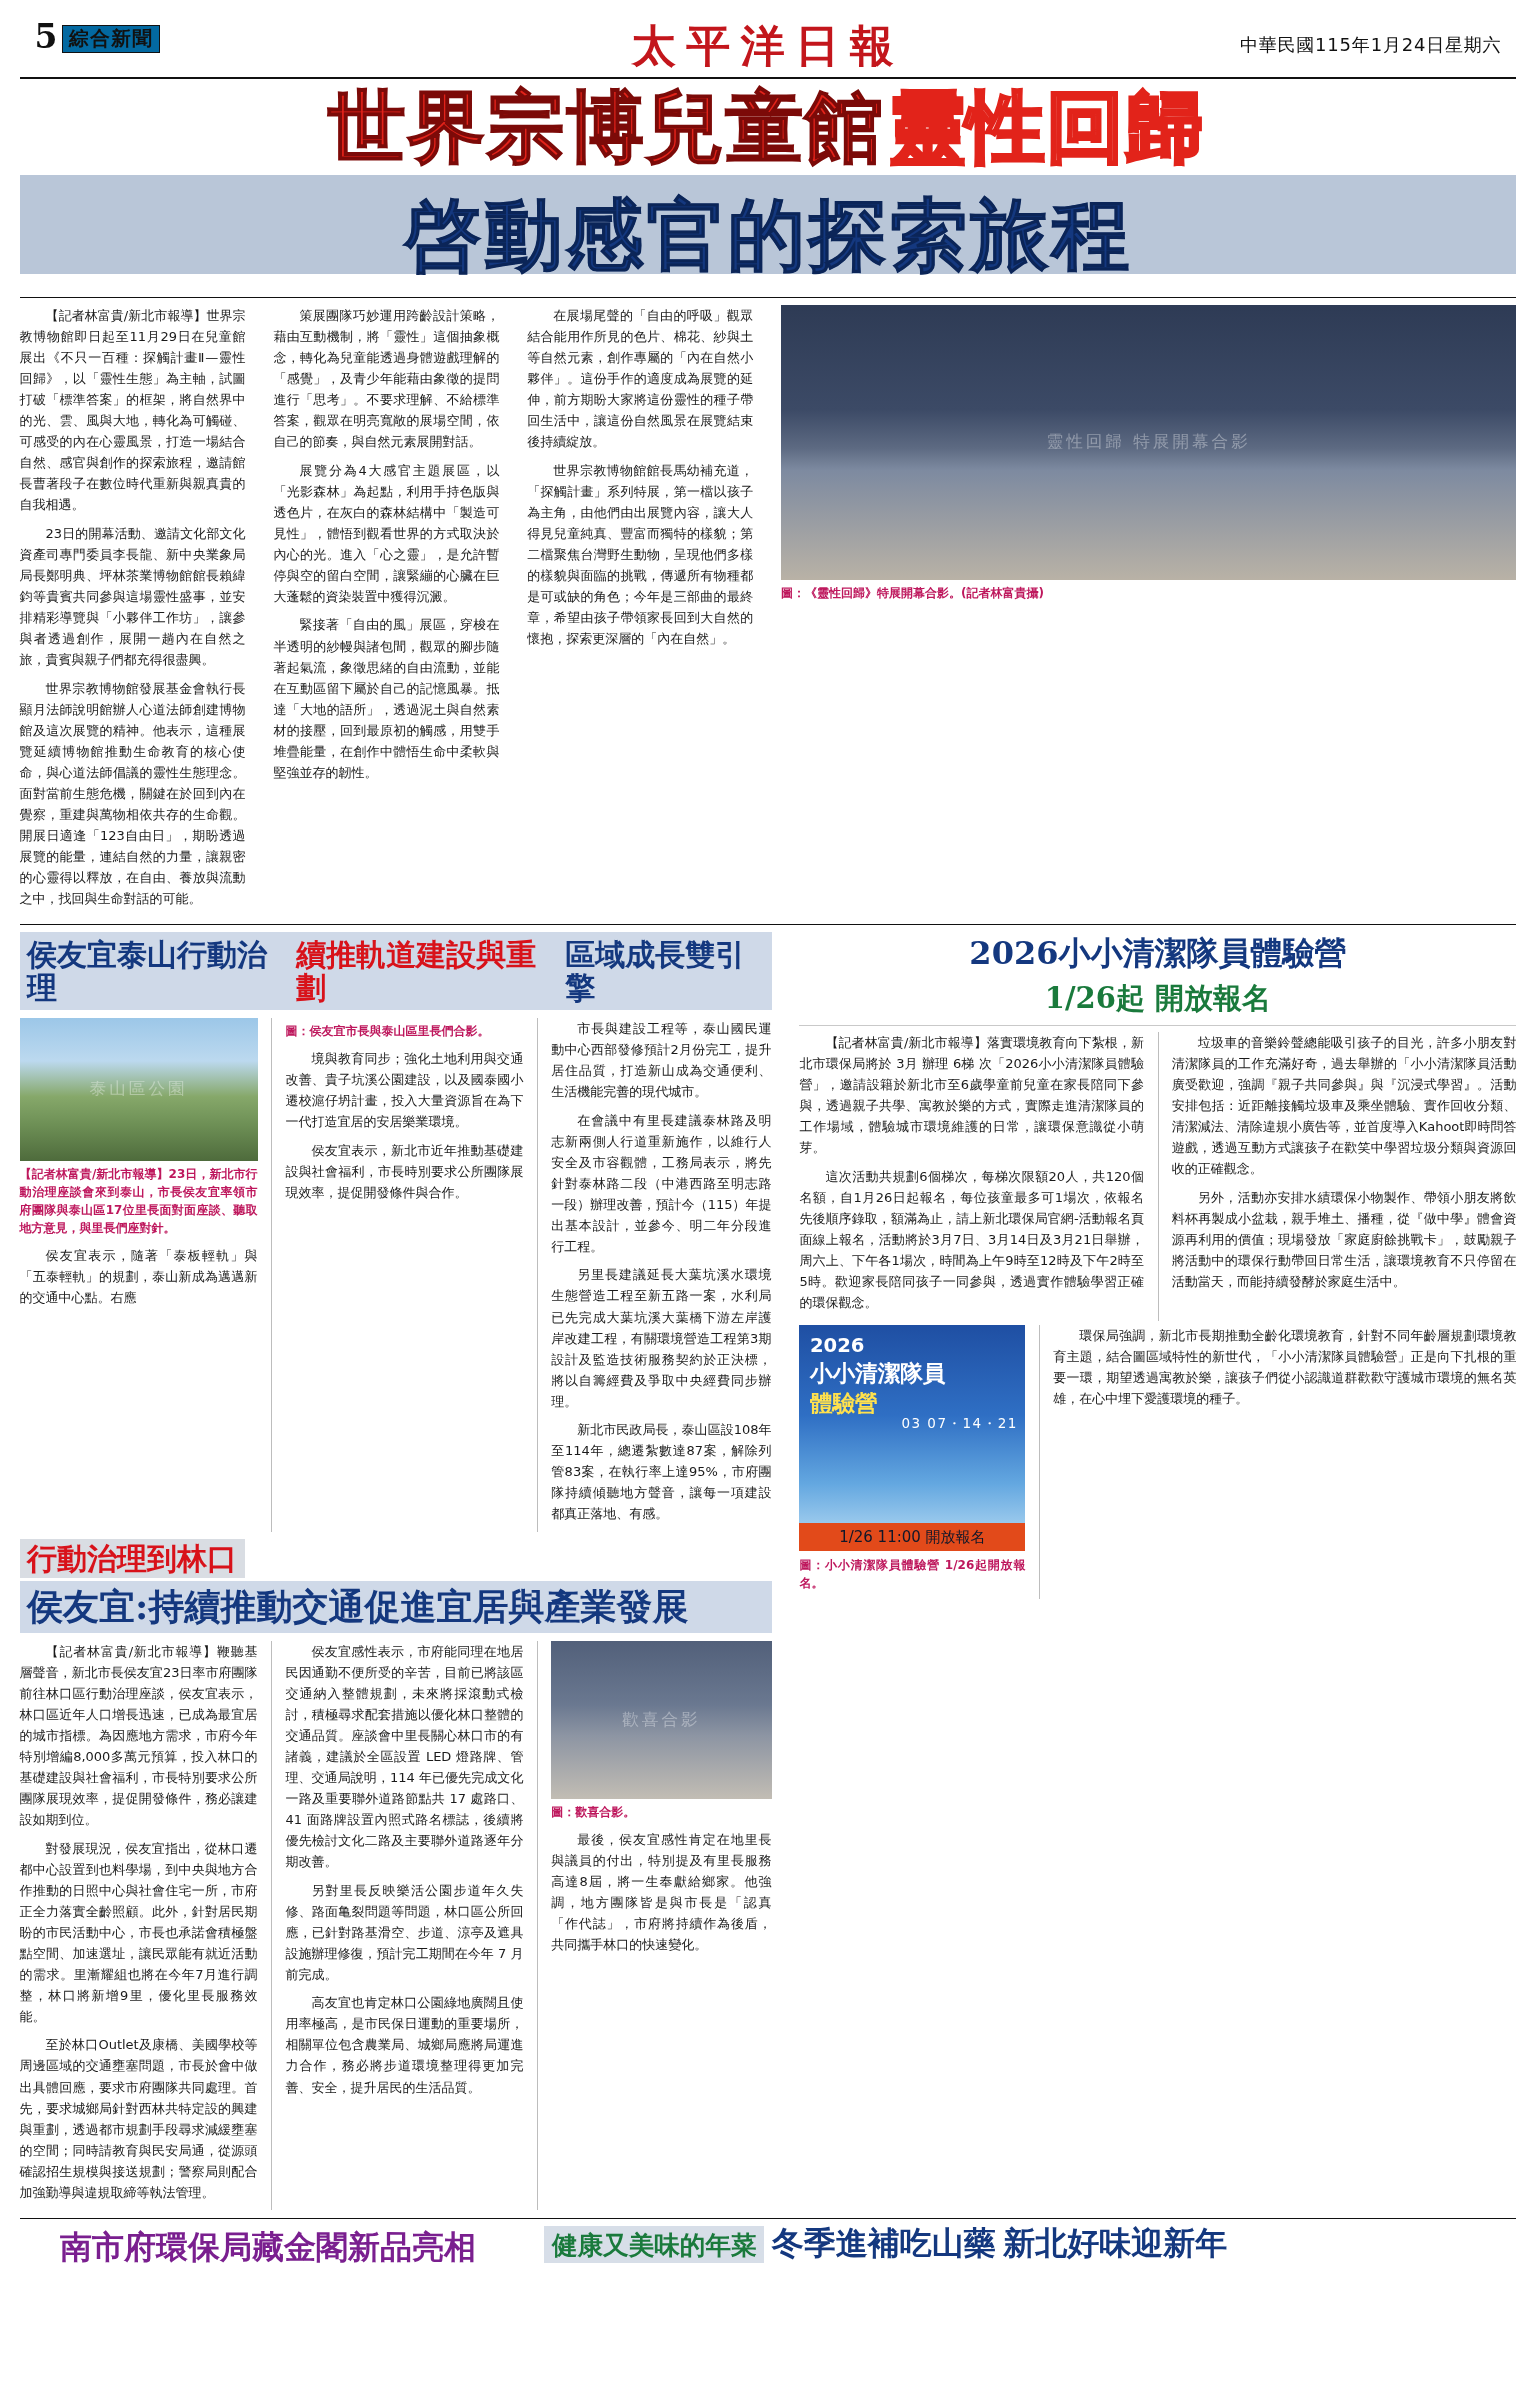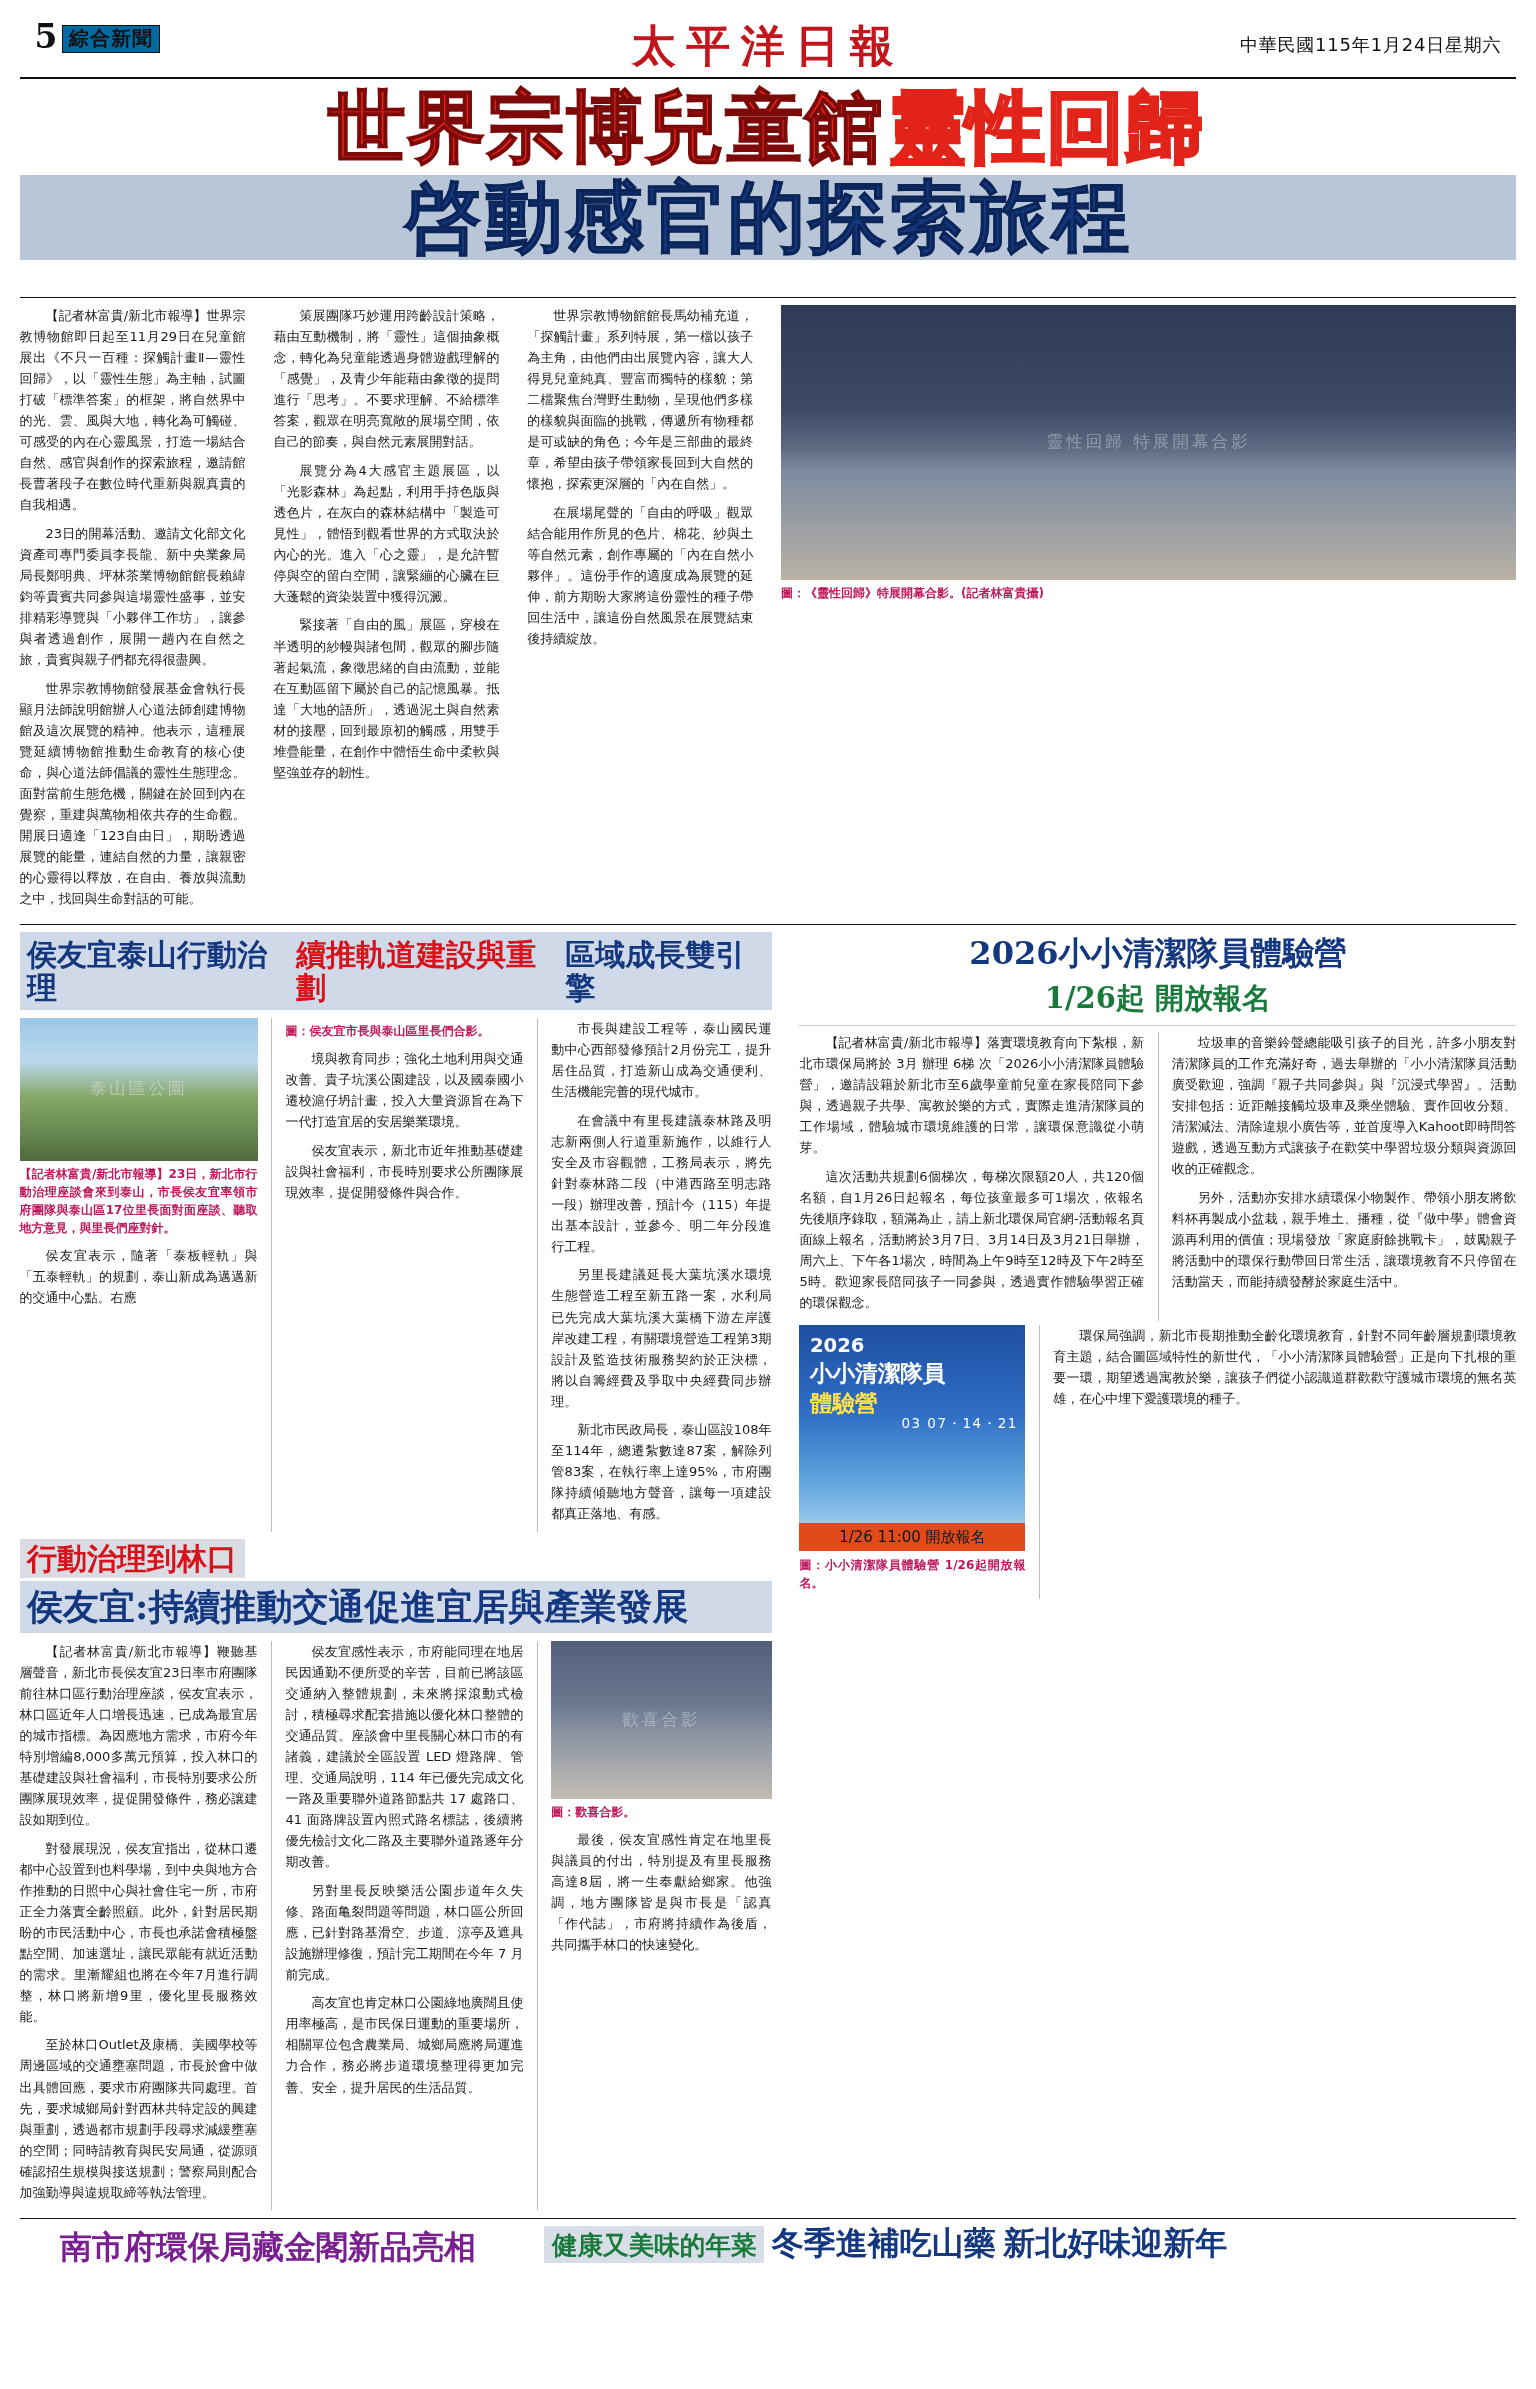--- a/index.html
+++ b/index.html
@@ -37,21 +37,21 @@
   .hl-line1 {
     display:flex; justify-content:center; align-items:center; gap:0;
     font-family:"DejaVu Serif","Liberation Serif",serif;
     font-size:78px; font-weight:700; line-height:1.06; letter-spacing:1.5px;
   }
   .hl-red { color:#e2231a; -webkit-text-stroke:1.5px #7c0a08; }
   .hl-outline {
     color:#ffffff; -webkit-text-stroke:3px #e2231a; padding:0 3px;
   }
   .hl-line2-band {
-    margin-top:6px; background:#b9c6d8; height:85px; display:flex; align-items:center; justify-content:center;
+    margin-top:6px; background:#b9c6d8; height:99px; display:flex; align-items:flex-end; justify-content:center;
   }
   .hl-line2 {
     font-family:"DejaVu Serif","Liberation Serif",serif;
     font-size:78px; font-weight:700; color:#14387f; letter-spacing:3px; line-height:1;
     -webkit-text-stroke:0.8px #0b2558;
   }
 
   
   .cols { display:flex; gap:13.5px; }
   .col { flex:1; }
@@ -144,22 +144,22 @@
 
     <div class="col" style="flex:0 0 226px;">
       <p class="body">策展團隊巧妙運用跨齡設計策略，藉由互動機制，將「靈性」這個抽象概念，轉化為兒童能透過身體遊戲理解的「感覺」，及青少年能藉由象徵的提問進行「思考」。不要求理解、不給標準答案，觀眾在明亮寬敞的展場空間，依自己的節奏，與自然元素展開對話。</p>
       <p class="body">展覽分為4大感官主題展區，以「光影森林」為起點，利用手持色版與透色片，在灰白的森林結構中「製造可見性」，體悟到觀看世界的方式取決於內心的光。進入「心之靈」，是允許暫停與空的留白空間，讓緊繃的心臟在巨大蓬鬆的資染裝置中獲得沉澱。</p>
       <p class="body">緊接著「自由的風」展區，穿梭在半透明的紗幔與諸包間，觀眾的腳步隨著起氣流，象徵思緒的自由流動，並能在互動區留下屬於自己的記憶風暴。抵達「大地的語所」，透過泥土與自然素材的接壓，回到最原初的觸感，用雙手堆疊能量，在創作中體悟生命中柔軟與堅強並存的韌性。</p>
     </div>
 
     <div class="vr"></div>
 
     <div class="col" style="flex:0 0 226px;">
+      <p class="body">在展場尾聲的「自由的呼吸」觀眾結合能用作所見的色片、棉花、紗與土等自然元素，創作專屬的「內在自然小夥伴」。這份手作的適度成為展覽的延伸，前方期盼大家將這份靈性的種子帶回生活中，讓這份自然風景在展覽結束後持續綻放。</p>
       <p class="body">世界宗教博物館館長馬幼補充道，「探觸計畫」系列特展，第一檔以孩子為主角，由他們由出展覽內容，讓大人得見兒童純真、豐富而獨特的樣貌；第二檔聚焦台灣野生動物，呈現他們多樣的樣貌與面臨的挑戰，傳遞所有物種都是可或缺的角色；今年是三部曲的最終章，希望由孩子帶領家長回到大自然的懷抱，探索更深層的「內在自然」。</p>
-      <p class="body">在展場尾聲的「自由的呼吸」觀眾結合能用作所見的色片、棉花、紗與土等自然元素，創作專屬的「內在自然小夥伴」。這份手作的適度成為展覽的延伸，前方期盼大家將這份靈性的種子帶回生活中，讓這份自然風景在展覽結束後持續綻放。</p>
     </div>
 
     <div class="vr"></div>
 
     <div class="col" style="flex:1;">
       <div class="photo ph-group1" style="height:275px;">
         <div class="photo-inner-text">靈性回歸 特展開幕合影</div>
       </div>
       <div class="caption">圖：《靈性回歸》特展開幕合影。(記者林富貴攝)</div>
     </div>

